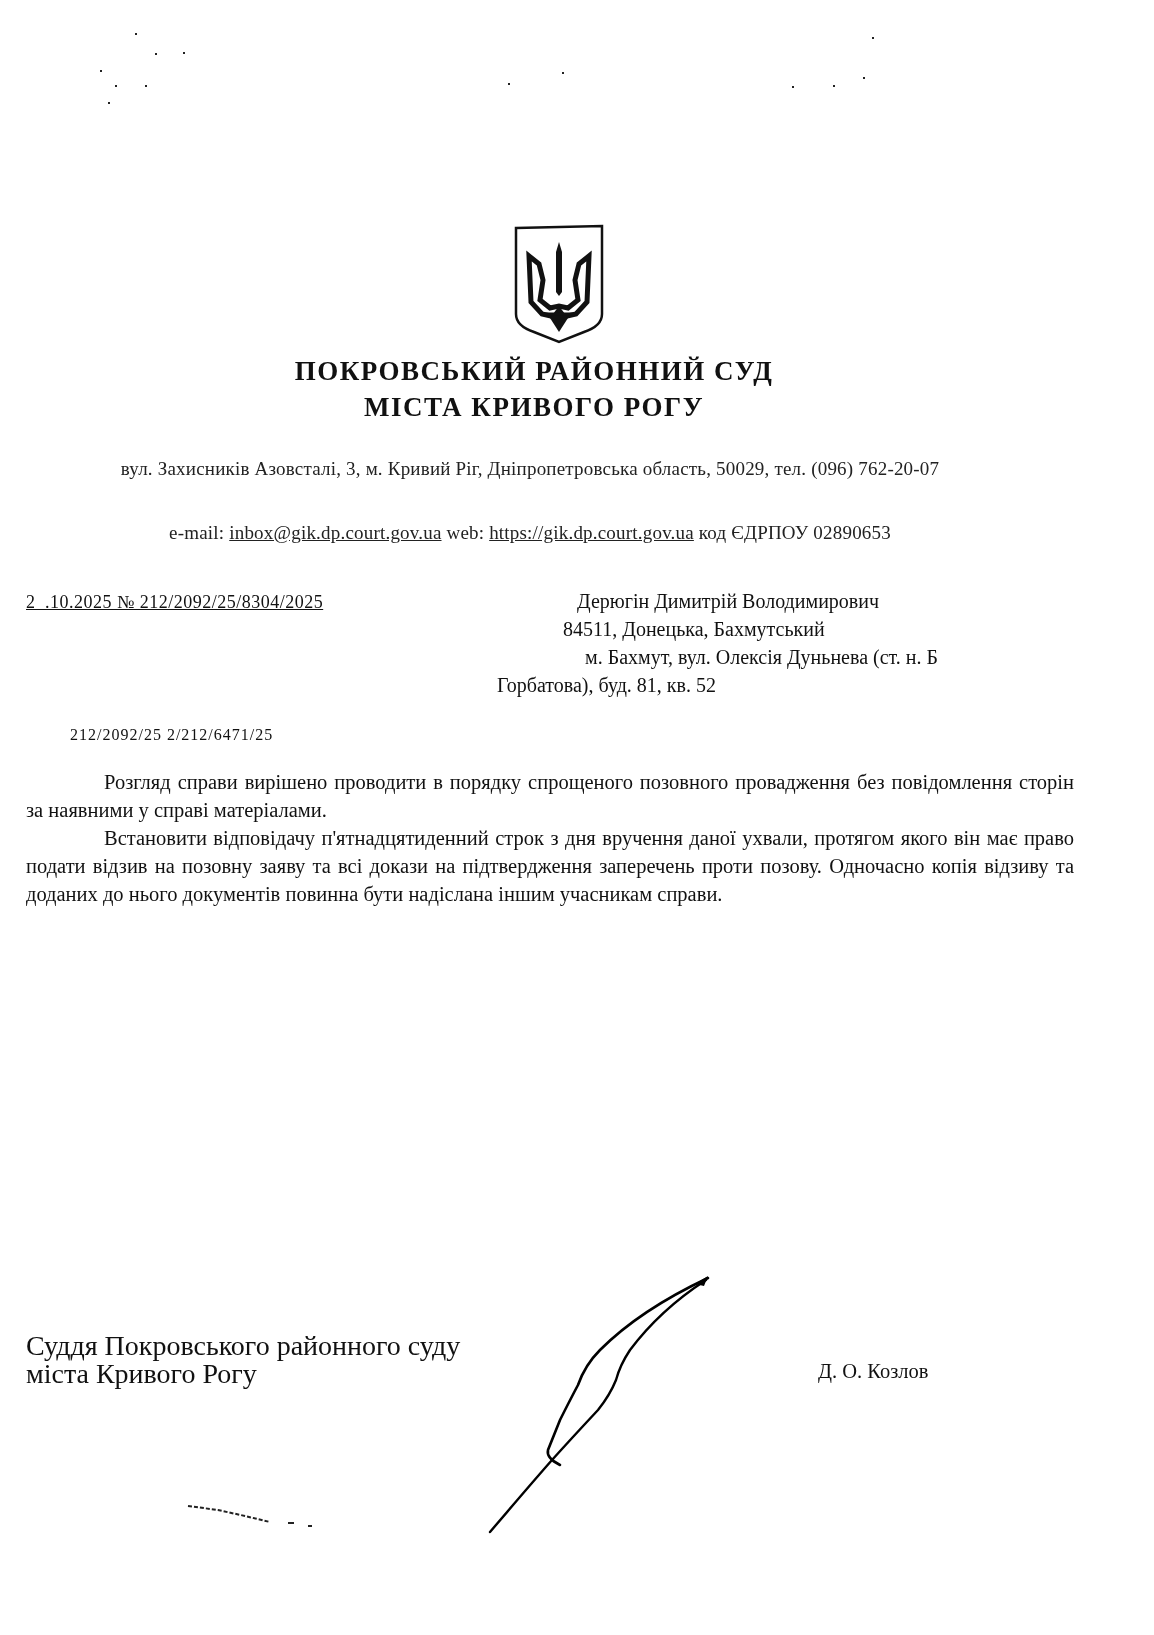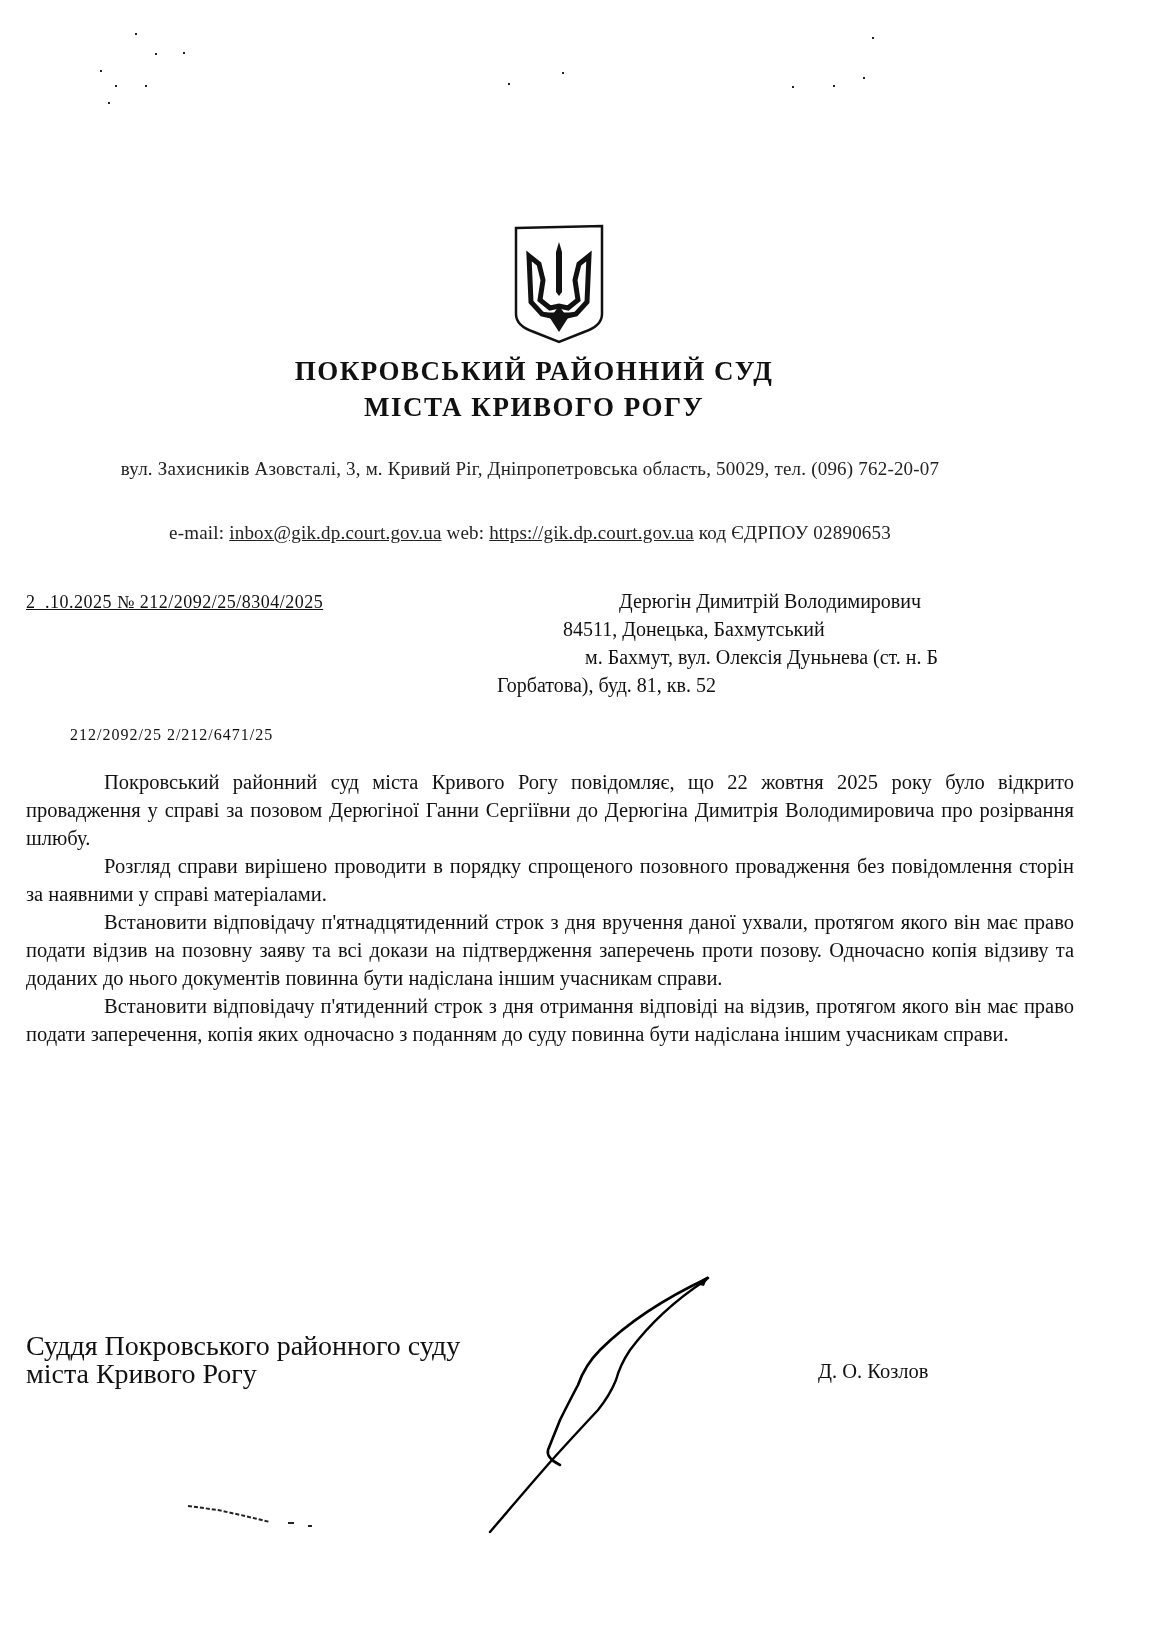--- a/index.html
+++ b/index.html
@@ -12,21 +12,21 @@
                  font-size: 27px; letter-spacing: 1.5px; font-family: "Liberation Serif", serif; }
   #court-name-1 { top: 356px; }
   #court-name-2 { top: 392px; }
   .contact { left: 0; width: 1060px; text-align: center; font-size: 19px; color: #222;
              letter-spacing: 0.2px; }
   #contact-line-1 { top: 458px; }
   #contact-line-2 { top: 484px; margin-top: 38px; }
   #contact-line-2 .u { text-decoration: underline; }
   #outgoing-ref { left: 26px; top: 592px; font-size: 18px; text-decoration: underline; letter-spacing: 0.5px; }
   .addr { font-size: 20px; }
-  #recipient-name { left: 577px; top: 590px; margin-left: 42px; }
+  #recipient-name { left: 577px; top: 590px; }
   #recipient-addr-1 { left: 563px; top: 618px; }
   #recipient-addr-2 { left: 585px; top: 646px; }
   #recipient-addr-3 { left: 497px; top: 674px; }
   #case-number { left: 26px; top: 726px; font-size: 16px; letter-spacing: 1px; margin-left: 44px; }
   #body { left: 26px; top: 768px; width: 1048px; font-size: 20.5px; line-height: 28px; }
   #body p { margin: 0; text-indent: 78px; text-align: justify; }
   #signature-block { left: 26px; top: 1332px; font-size: 28px; line-height: 28px; }
   #judge-name { left: 818px; top: 1360px; font-size: 20.5px; }
   #signature { left: 470px; top: 1270px; width: 280px; height: 270px; }
   #stamp-mark { left: 160px; top: 1490px; width: 160px; height: 40px; }
@@ -73,24 +73,22 @@
 <div id="outgoing-ref" class="abs">2_.10.2025 № 212/2092/25/8304/2025</div>
 
 <div id="recipient-name" class="abs addr">Дерюгін Димитрій Володимирович</div>
 <div id="recipient-addr-1" class="abs addr">84511, Донецька, Бахмутський</div>
 <div id="recipient-addr-2" class="abs addr">м. Бахмут, вул. Олексія Дуньнева (ст. н. Б</div>
 <div id="recipient-addr-3" class="abs addr">Горбатова), буд. 81, кв. 52</div>
 
 <div id="case-number" class="abs">212/2092/25  2/212/6471/25</div>
 
 <div id="body" class="abs">
-  <p>Покровський районний суд міста Кривого Рогу повідомляє, що 22 жовтня 2025 року було відкрито провадження у справі за позовом Дерюгіної Ганни Сергіївни до Дерюгіна Димитрія Володимировича про розірвання шлюбу.</p>
   <p>Розгляд справи вирішено проводити в порядку спрощеного позовного провадження без повідомлення сторін за наявними у справі матеріалами.</p>
   <p>Встановити відповідачу п'ятнадцятиденний строк з дня вручення даної ухвали, протягом якого він має право подати відзив на позовну заяву та всі докази на підтвердження заперечень проти позову. Одночасно копія відзиву та доданих до нього документів повинна бути надіслана іншим учасникам справи.</p>
-  <p>Встановити відповідачу п'ятиденний строк з дня отримання відповіді на відзив, протягом якого він має право подати заперечення, копія яких одночасно з поданням до суду повинна бути надіслана іншим учасникам справи.</p>
 </div>
 
 <div id="signature-block" class="abs">
   <div>Суддя Покровського районного суду</div>
   <div>міста Кривого Рогу</div>
 </div>
 
 <svg id="signature" class="abs" viewBox="0 0 280 270">
   <path d="M238 8 Q170 40 130 80 Q115 95 108 115 Q100 130 90 150 Q82 170 78 180 Q76 188 90 195" fill="none" stroke="#000" stroke-width="2.6" stroke-linecap="round"></path>
   <path d="M236 10 Q190 40 160 80 Q150 95 146 110 Q140 125 128 140 Q100 170 82 190 Q60 215 20 262" fill="none" stroke="#000" stroke-width="2.4" stroke-linecap="round"></path>

